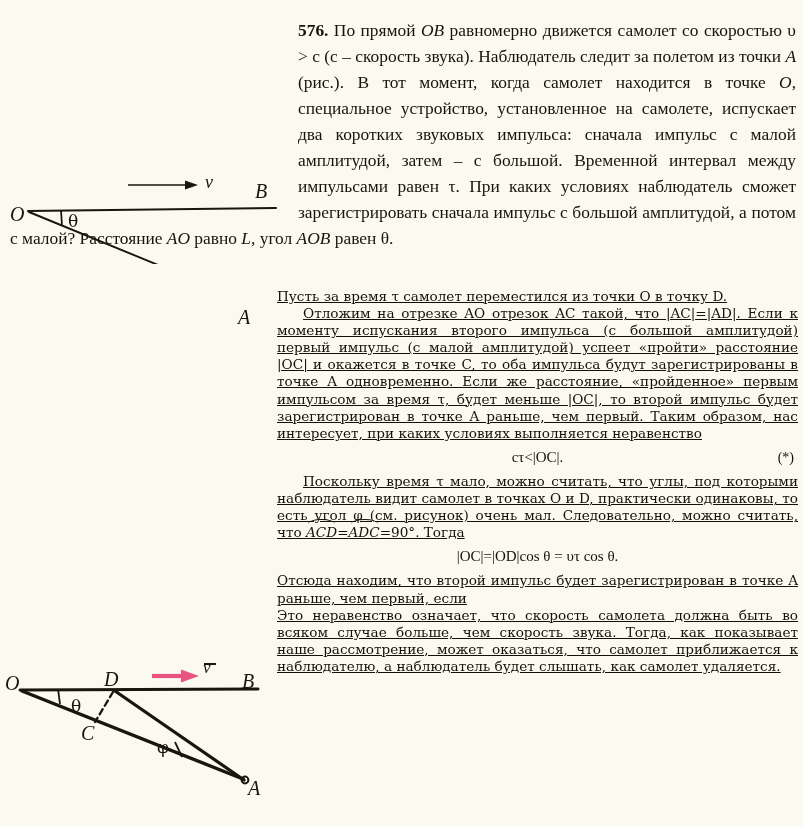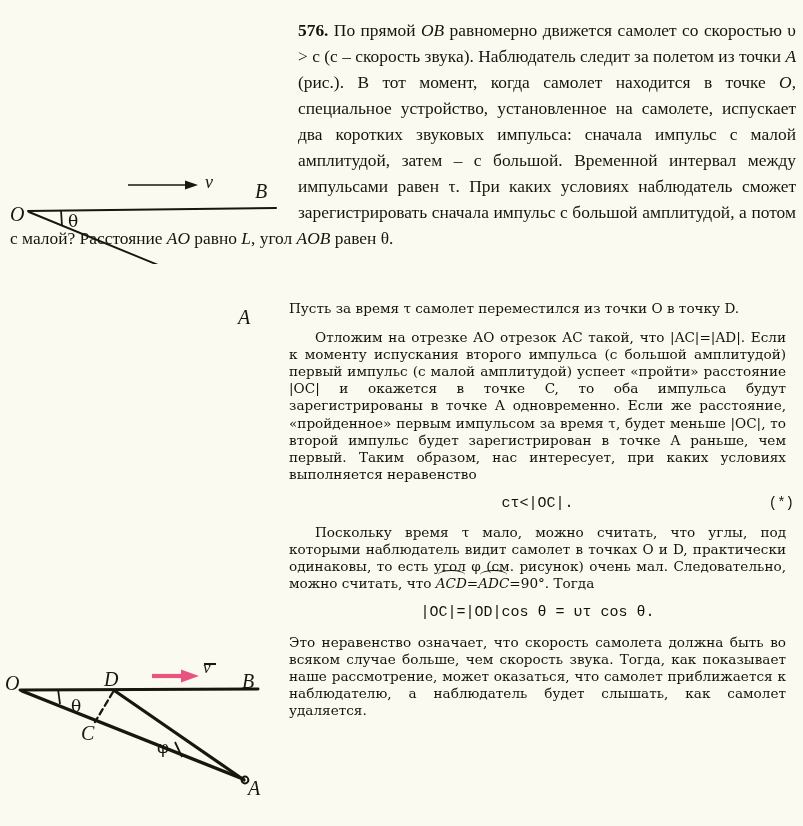--- a/index.html
+++ b/index.html
@@ -83,31 +83,32 @@
     top: 288px;
     width: 521px;
     font-family: "DejaVu Serif", "Liberation Serif", serif;
     font-size: 13.6px;
     line-height: 17.1px;
     color: #141109;
     text-align: justify;
     text-justify: inter-word;
   }
   .sol p {
-    margin: 12px;
+    margin: 0;
+    text-decoration: underline;
   }
   .sol p.ind {
     text-indent: 26px;
   }
   .formula {
     margin: 7px 0 7px 0;
     text-align: center;
     font-size: 15px;
     position: relative;
-    font-family: Liberation Mono, monospace;
+    font-family: Liberation Serif, serif;
   }
   .formula .tag {
     position: absolute;
     right: 4px;
     top: 0;
     font-size: 14px;
   }
   .ovl {
     position: relative;
   }
@@ -163,20 +164,21 @@
     </div>
 
     <p class="ind"><span>Поскольку время τ мало, можно считать, что углы, под которыми наблюдатель видит самолет в точках O и D, практически одинаковы, то есть угол φ (см. рисунок) очень мал. Следовательно, можно считать, что </span><span class="ovl"><span class="arc"></span><i>ACD</i></span><span>=</span><span class="ovl"><span class="arc"></span><i>ADC</i></span><span>=90°. Тогда</span></p>
 
     <div class="formula">
       <span>|OC|=|OD|cos θ = υτ cos θ.</span>
     </div>
 
 
 
+    <p>Отсюда находим, что второй импульс будет зарегистрирован в точке A раньше, чем первый, если</p>
 
 
     <p>Это неравенство означает, что скорость самолета должна быть во всяком случае больше, чем скорость звука. Тогда, как показывает наше рассмотрение, может оказаться, что самолет приближается к наблюдателю, а наблюдатель будет слышать, как самолет удаляется.</p>
   </div>
 
   <div class="fig2">
     <svg width="280" height="174" viewBox="0 0 280 174">
 
       <path d="M20,38 L258,37" stroke="#18160f" stroke-width="3" fill="none" stroke-linecap="round"></path>
 

